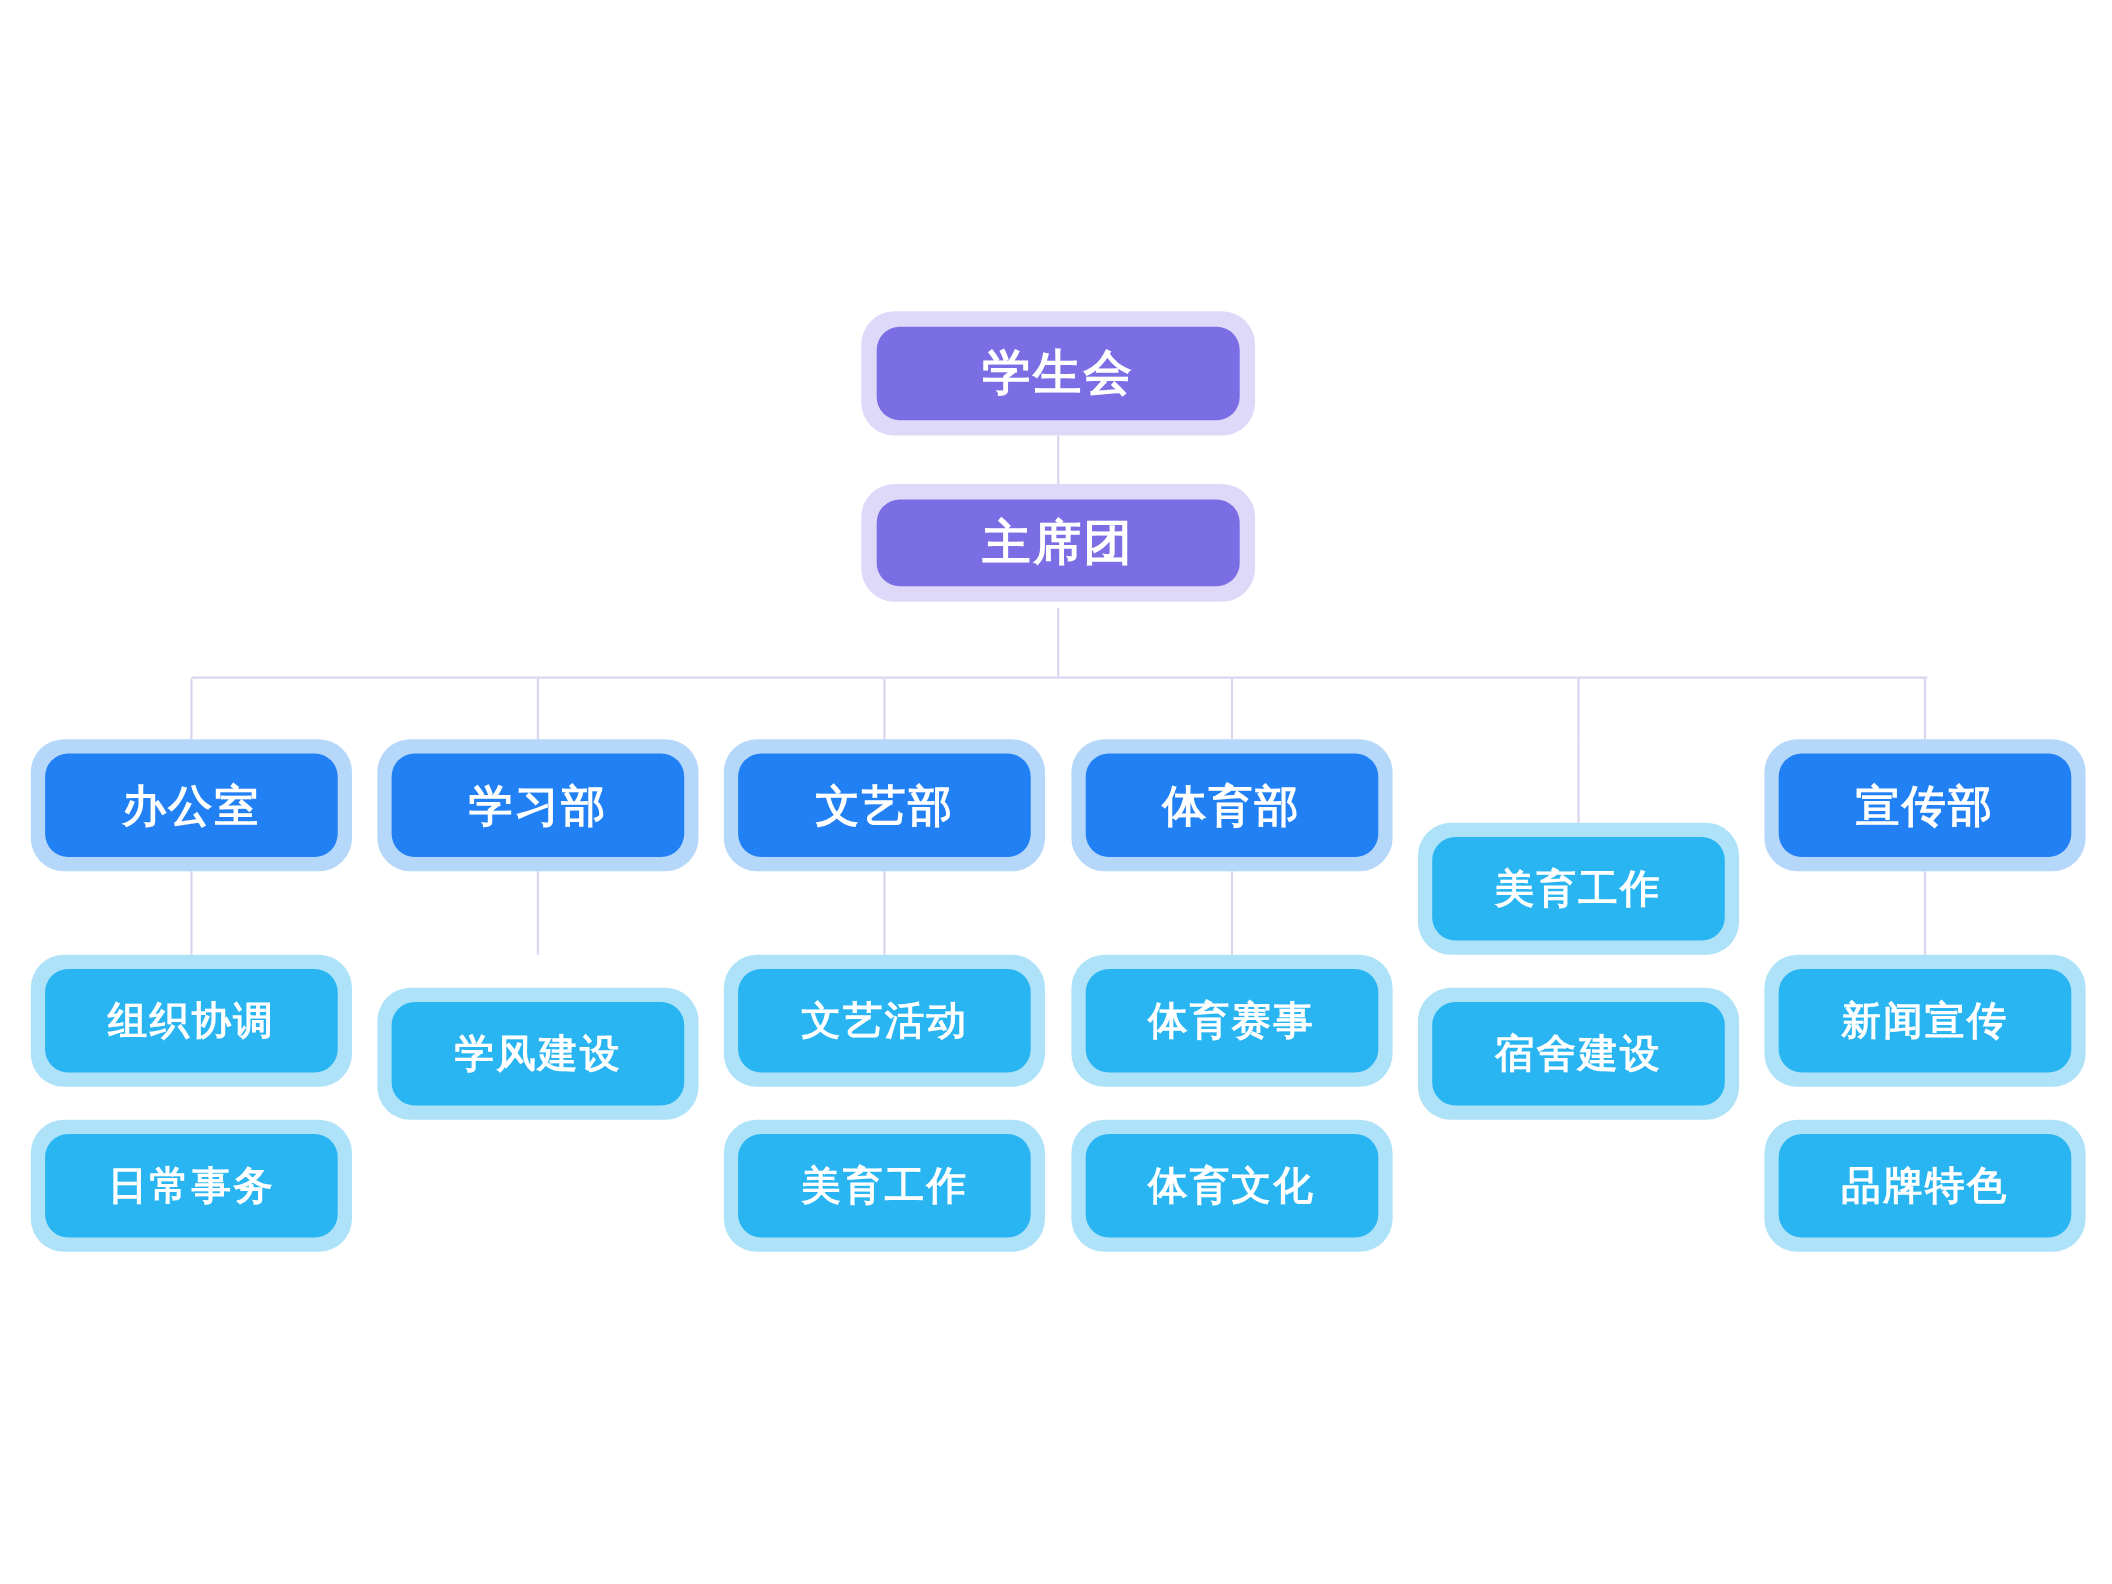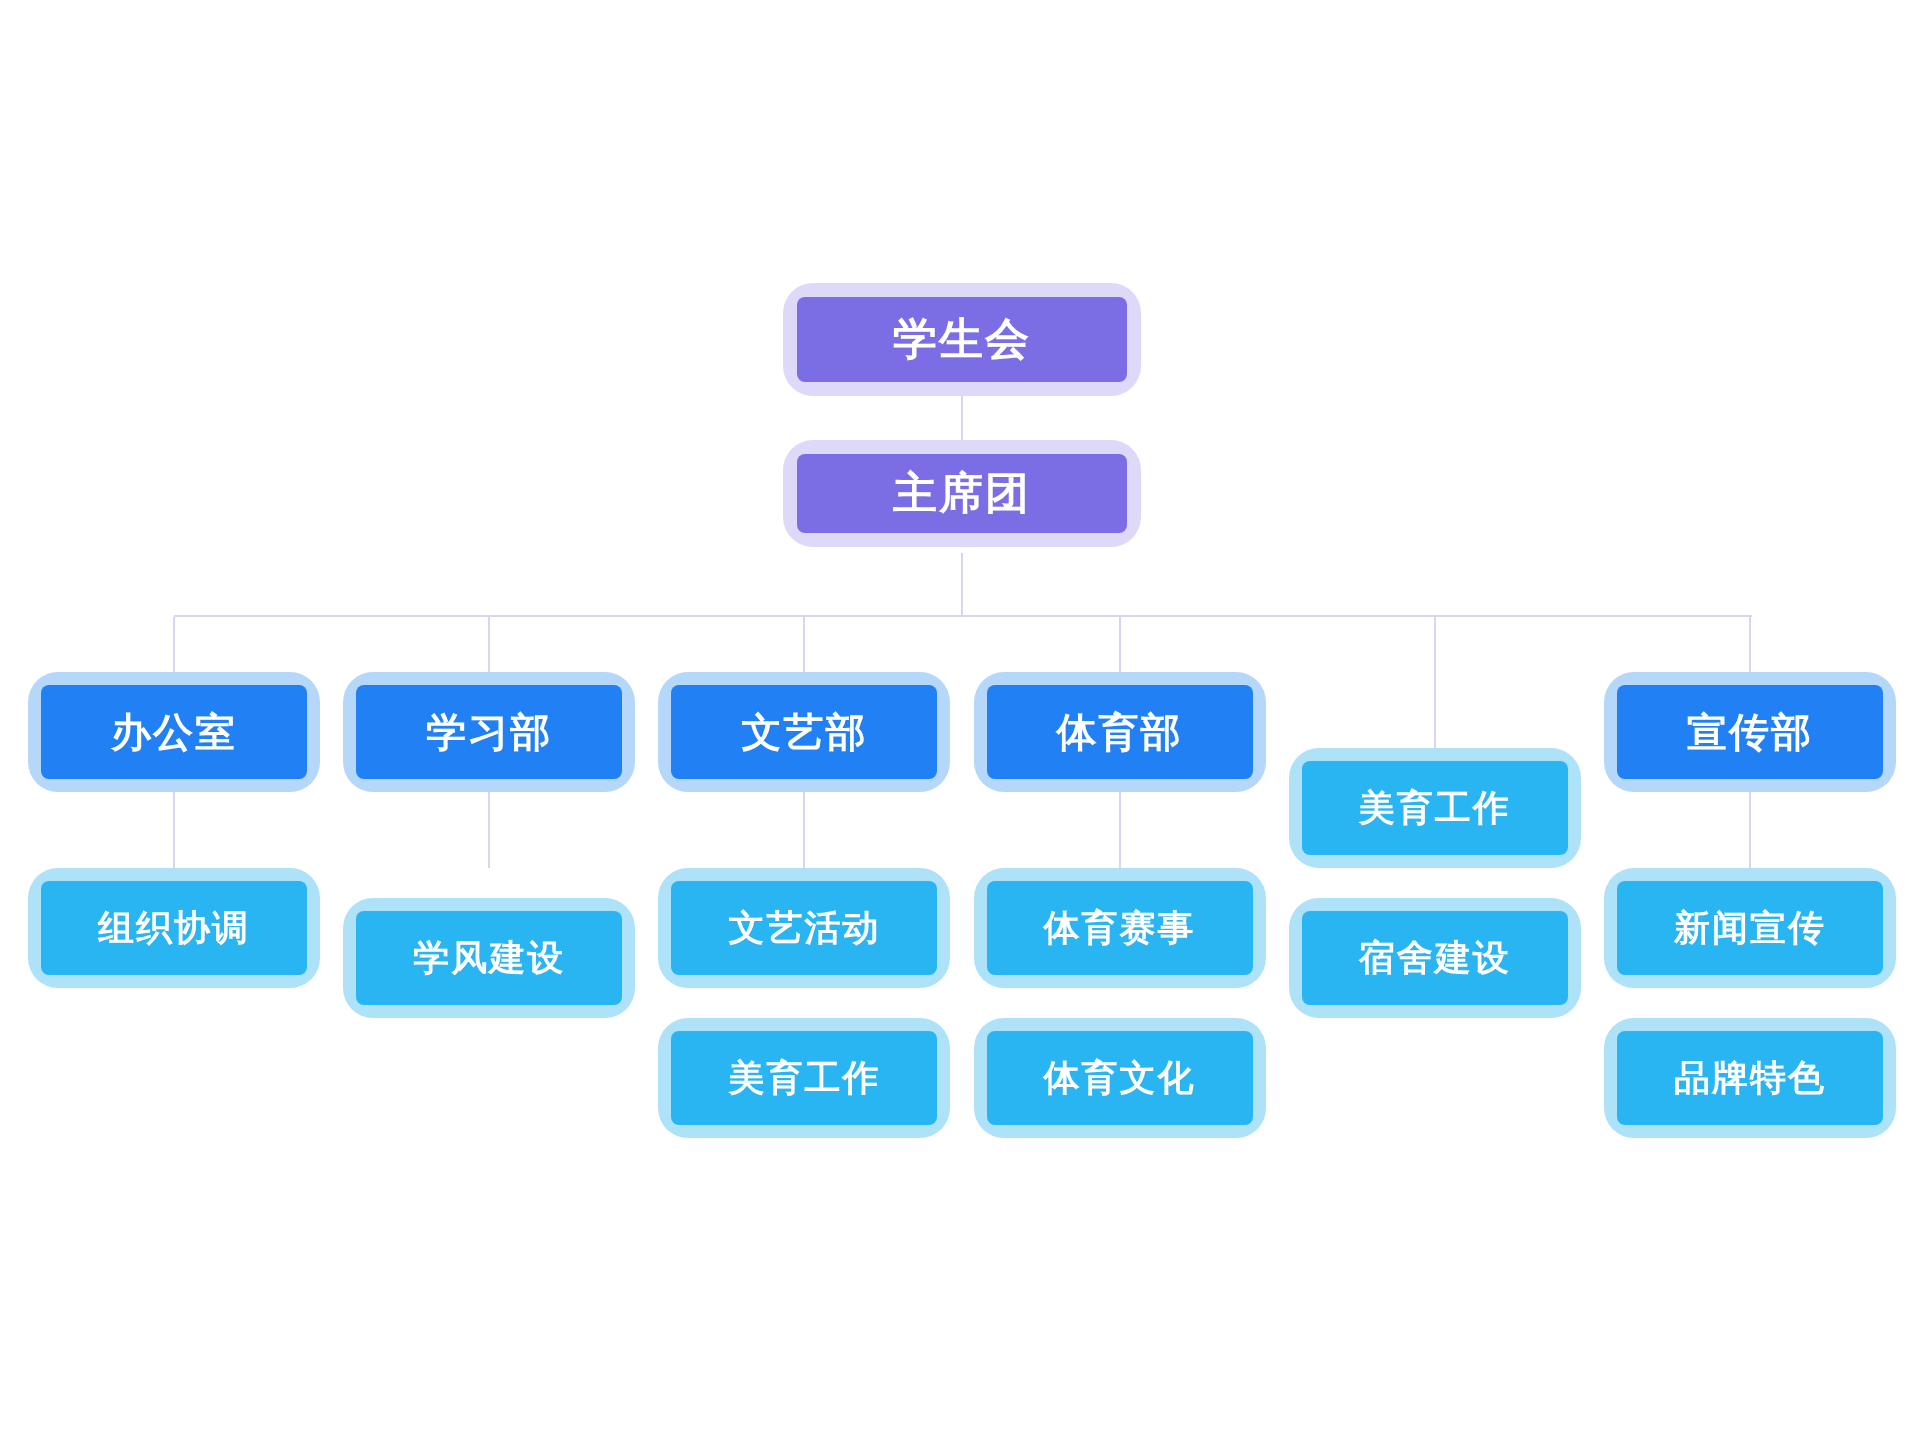--- a/index.html
+++ b/index.html
@@ -14,21 +14,21 @@
   }
   *{margin:0;padding:0;box-sizing:border-box;}
   html,body{width:1920px;height:1440px;background:#ffffff;overflow:hidden;}
   body{font-family:"Liberation Sans","DejaVu Sans",sans-serif;}
   .canvas{position:relative;width:1920px;height:1440px;background:#ffffff;}
 
   
   .node{border-radius:30px;padding:13px;}
   .node .fill{
     width:100%;height:100%;
-    border-radius:8px;
+    border-radius:21px;
     display:flex;align-items:center;justify-content:center;
     color:var(--text);font-weight:bold;letter-spacing:2px;
   }
   .purple{background:var(--purple-halo);padding:14px;}
   .purple .fill{background:var(--purple-fill);font-size:44px;}
   .blue{background:var(--blue-halo);}
   .blue .fill{background:var(--blue-fill);font-size:40px;}
   .cyan{background:var(--cyan-halo);}
   .cyan .fill{background:var(--cyan-fill);font-size:36px;}
 
@@ -87,20 +87,25 @@
           <span>办公室</span>
         </div>
       </div>
       <div class="vline mid-drop"></div>
       <div class="node cyan">
         <div class="fill">
           <span>组织协调</span>
         </div>
       </div>
       <div class="row-gap"></div>
+      <div class="node cyan">
+        <div class="fill">
+          <span>日常事务</span>
+        </div>
+      </div>
     </div>
 
     <div class="column">
       <div class="vline top-drop"></div>
       <div class="node blue">
         <div class="fill">
           <span>学习部</span>
         </div>
       </div>
       <div class="vline mid-drop"></div>

